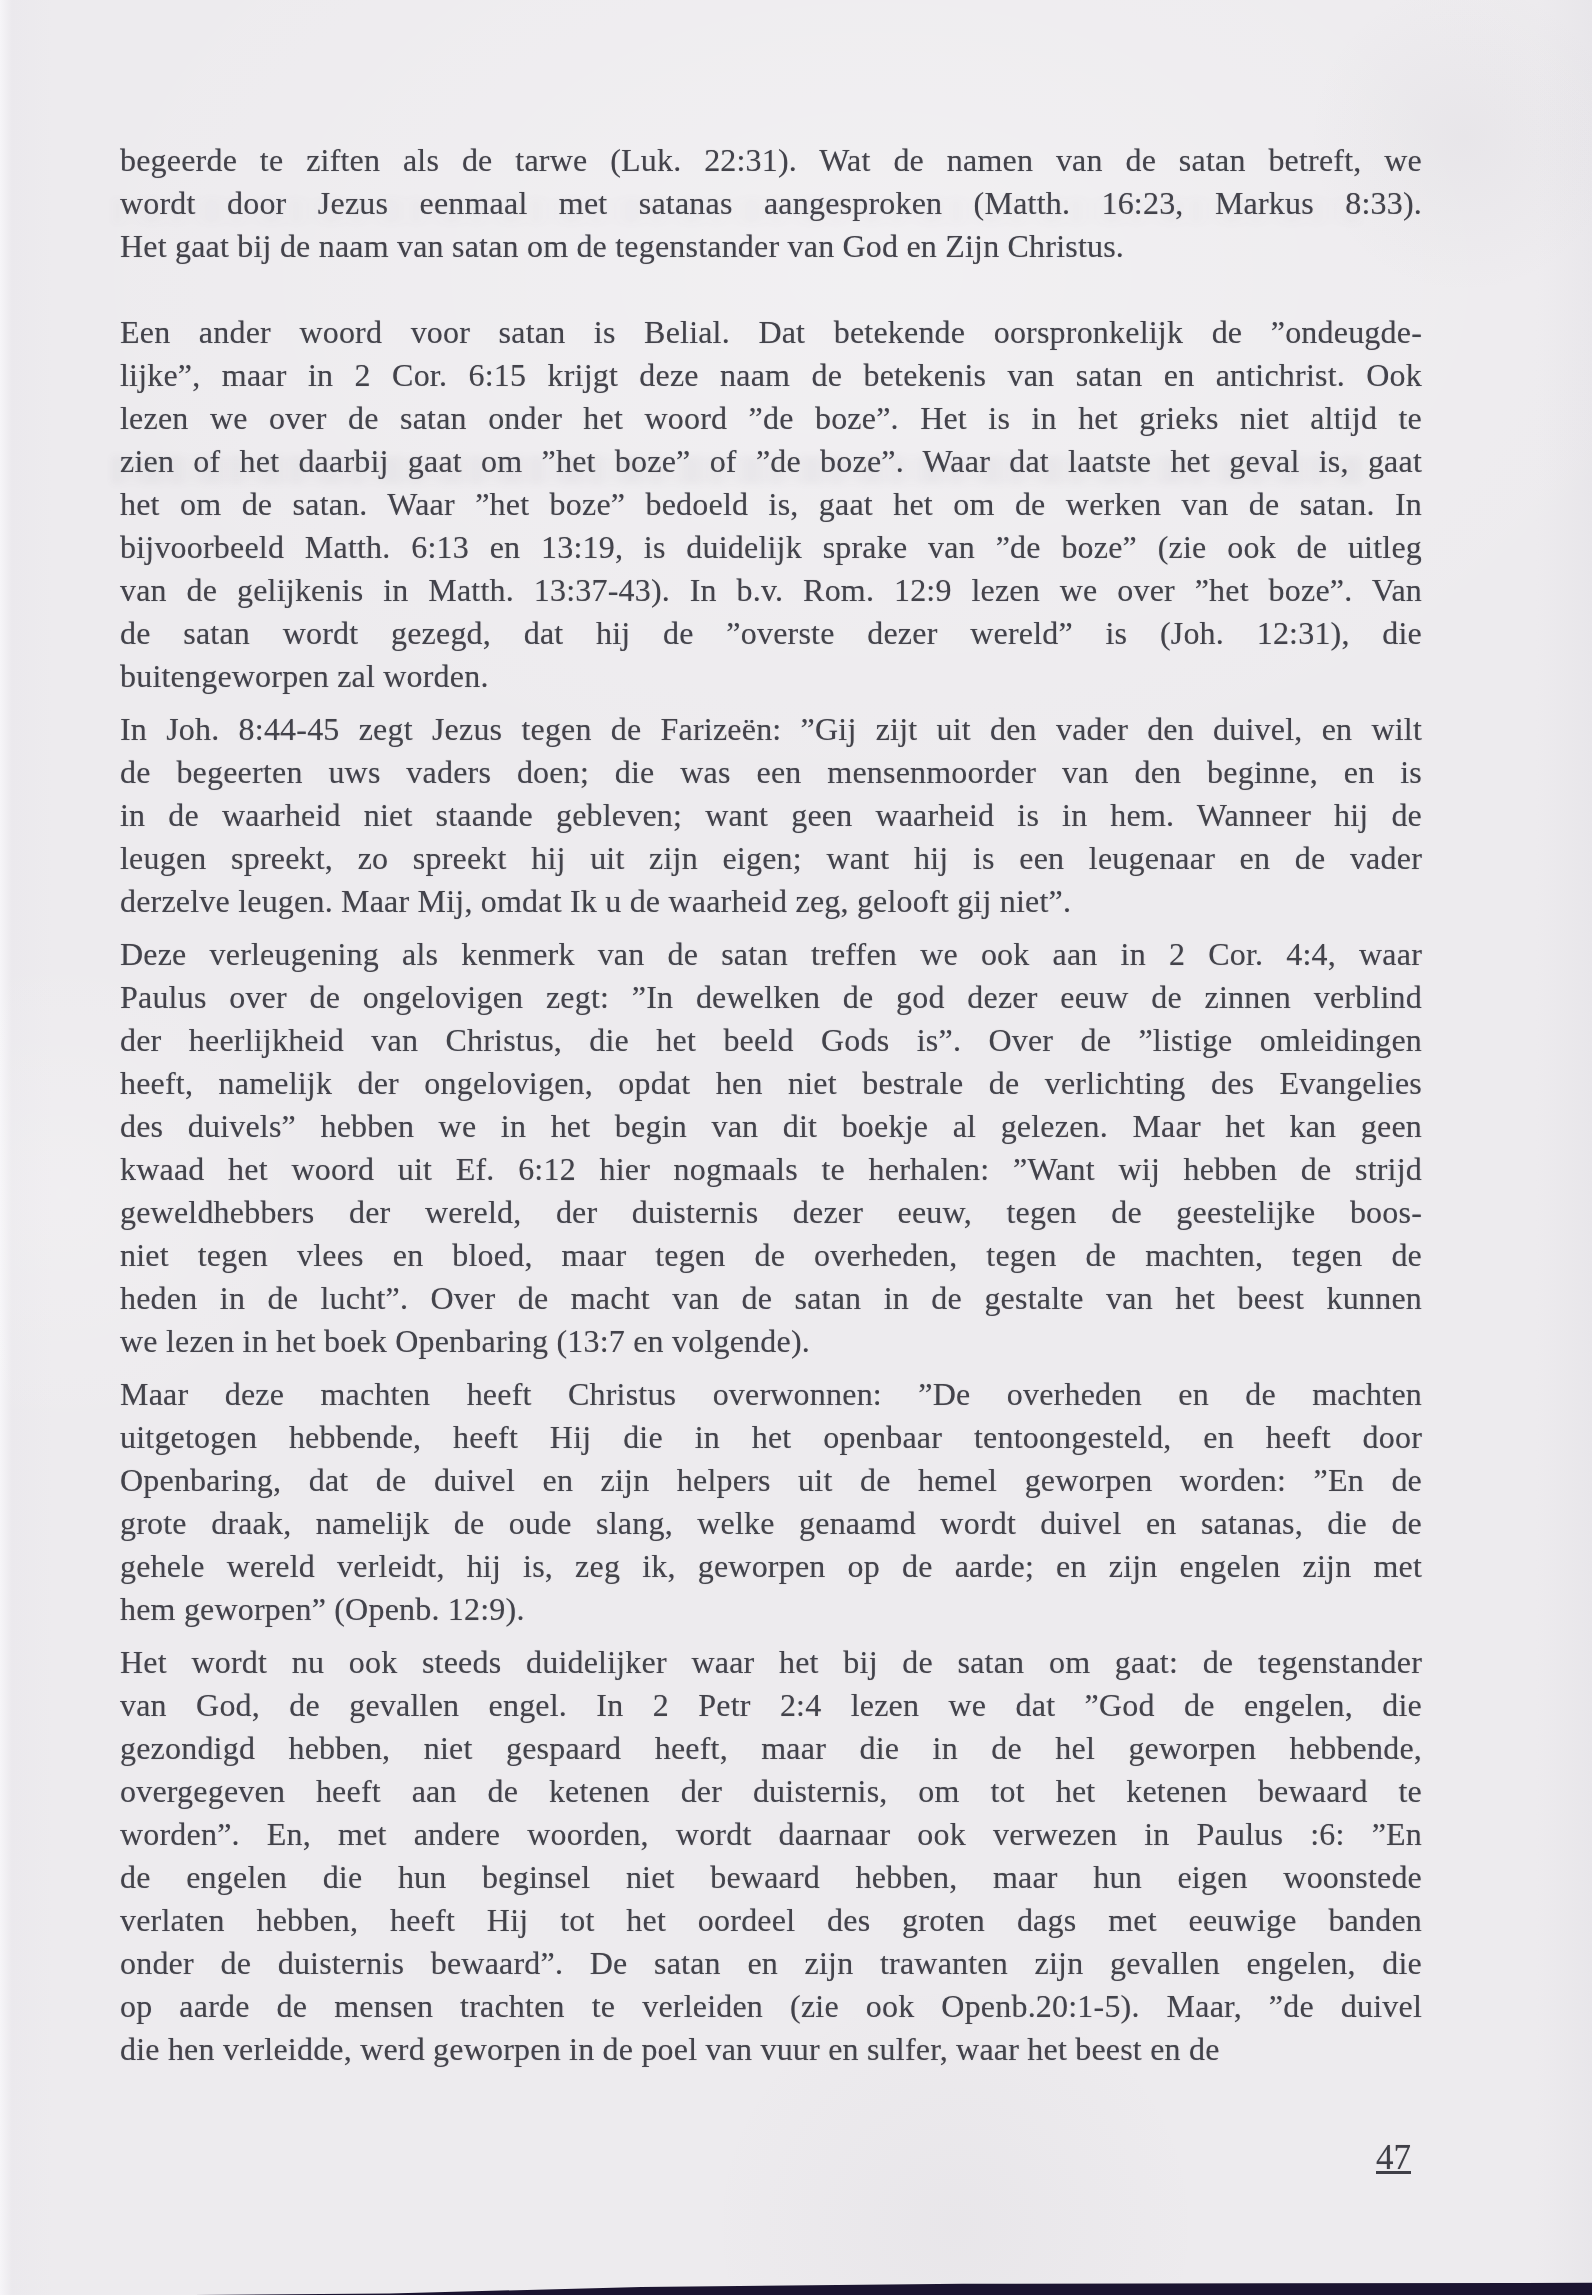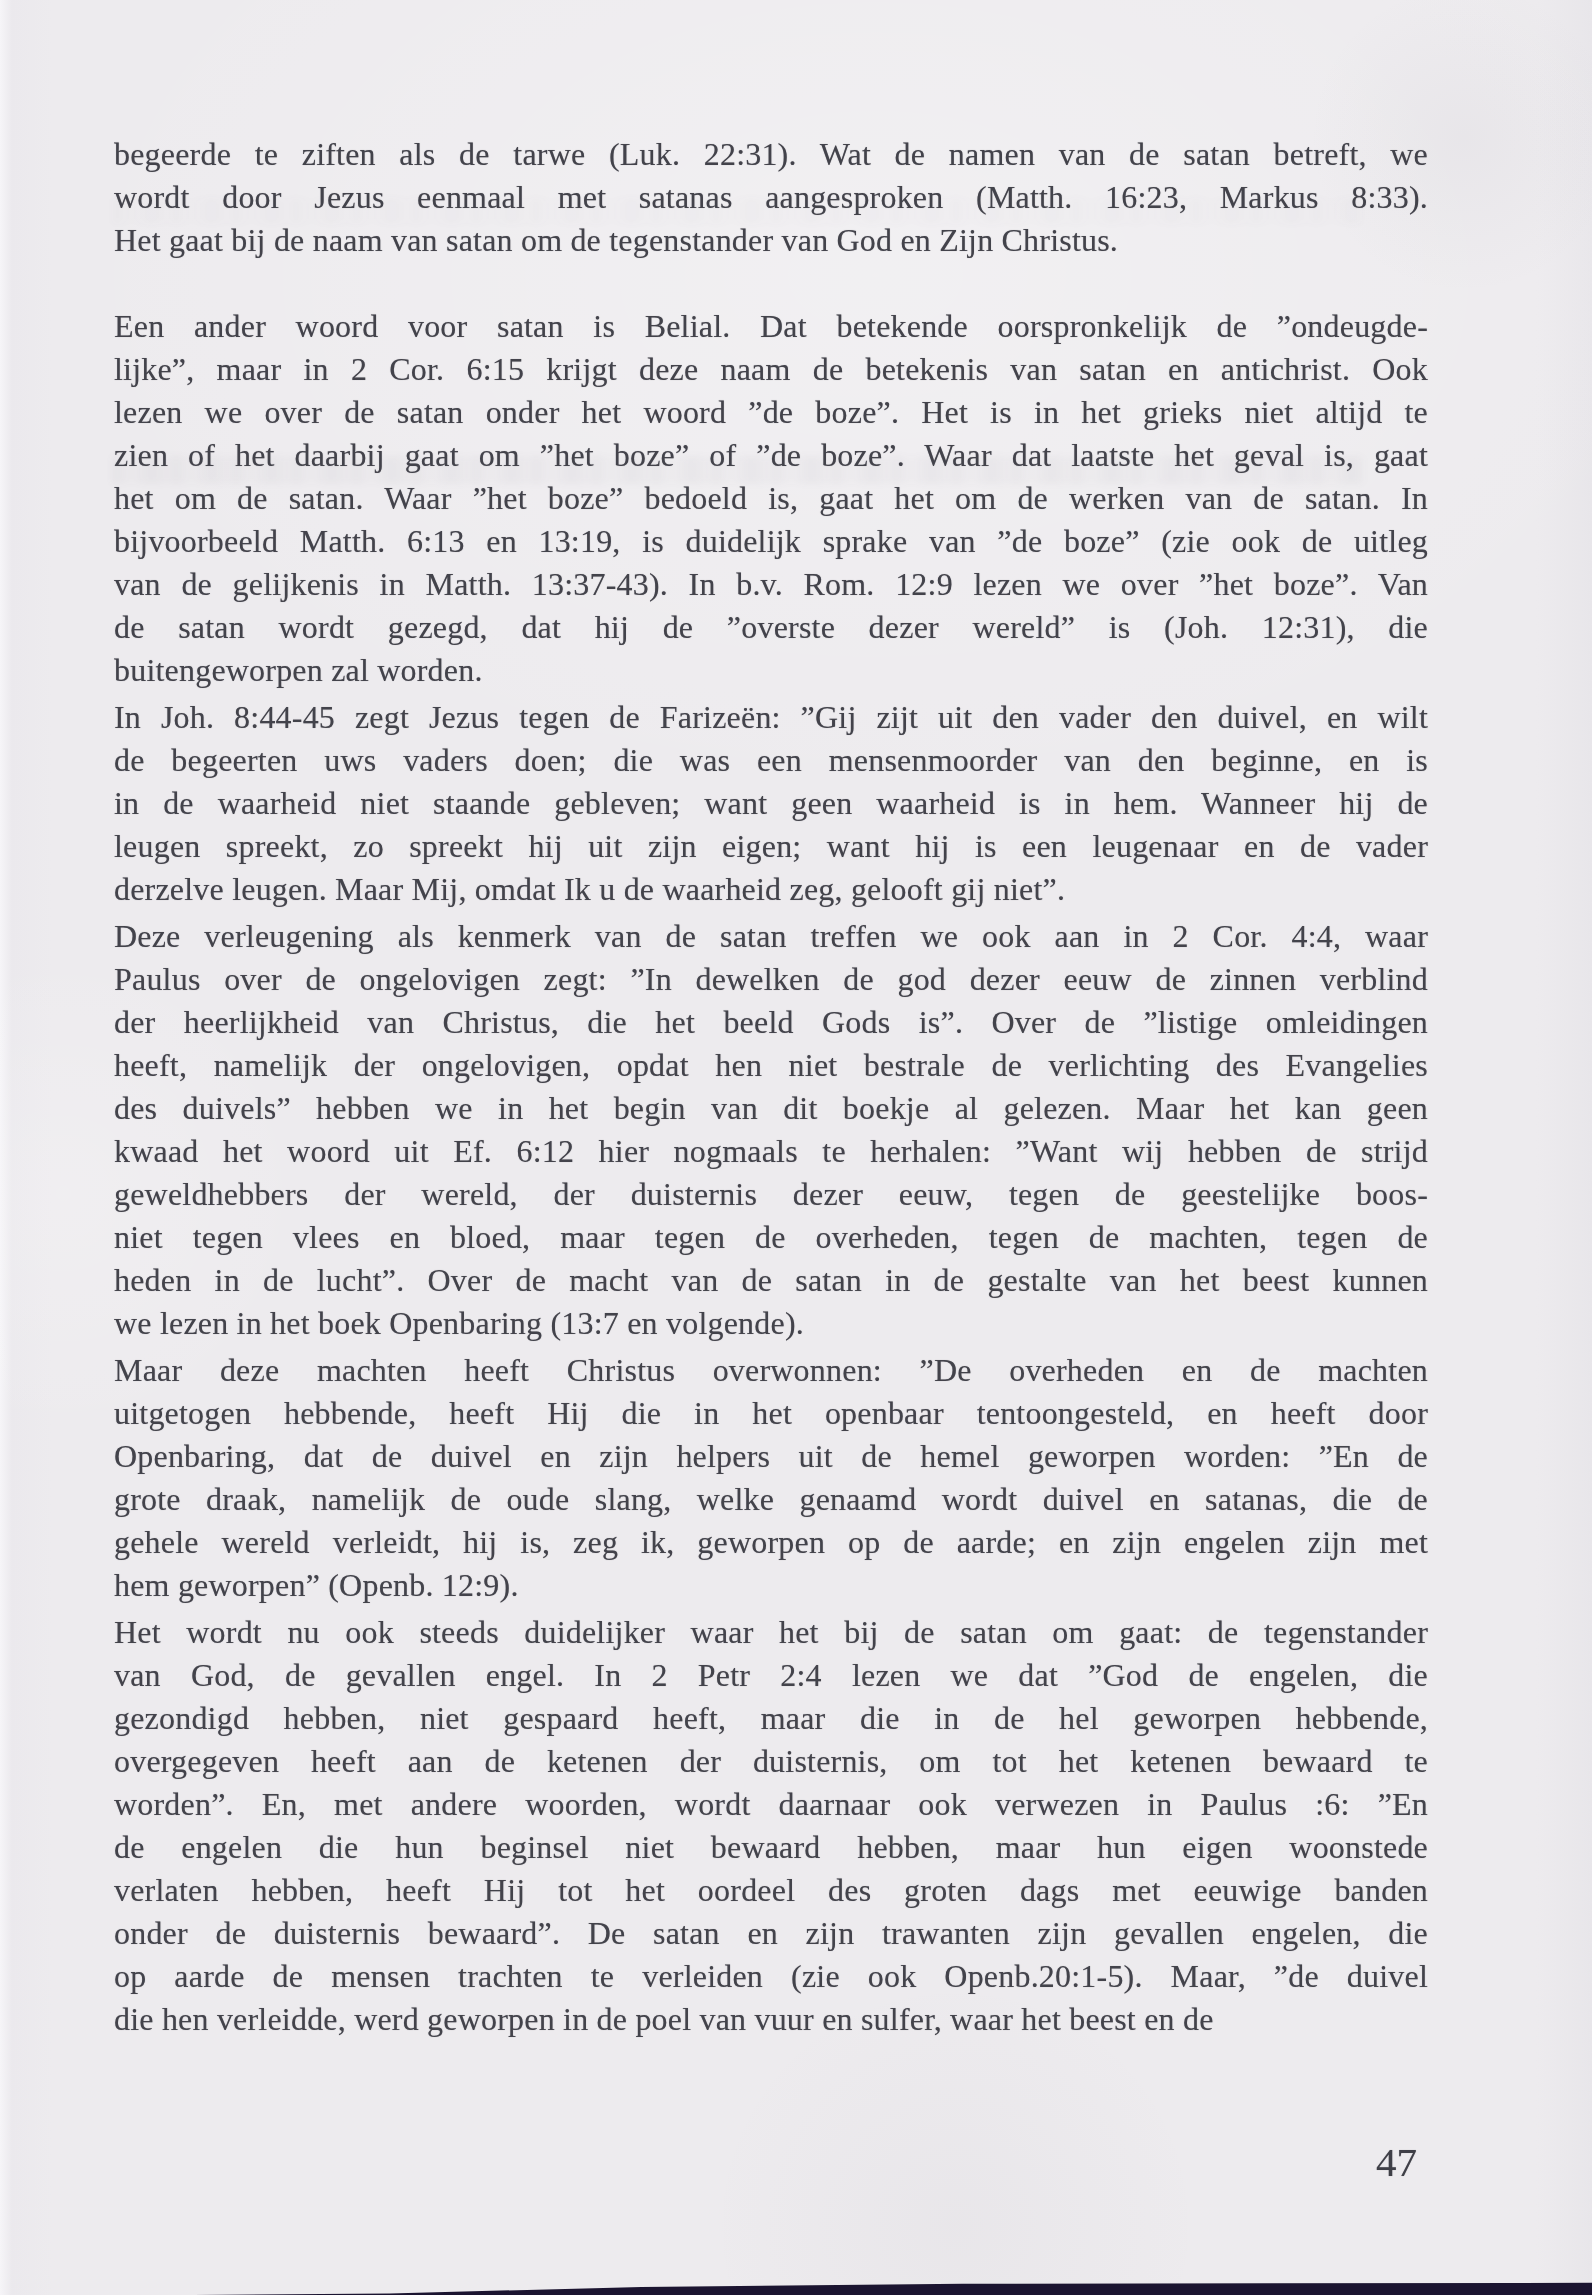--- a/index.html
+++ b/index.html
@@ -17,43 +17,44 @@
       linear-gradient(to right, #f6f5f8 0px, #ebe9ed 12px, #edebee 52px, #edebee 1536px, #e8e6ea 1592px),
       #edebee;
     font-family: "Liberation Serif", serif;
   }
   .text-block {
     position: absolute;
     left: 110px;
     top: 129px;
     width: 1322px;
   }
-  .paragraph { margin: 4px; }
+  .paragraph { margin: 10px; }
   .paragraph.gap-after { margin-bottom: 43px; }
   .line {
     font-size: 32px;
     line-height: 43px;
     height: 43px;
     color: #43434b;
     text-align: justify;
     text-align-last: justify;
     letter-spacing: 0.2px;
     text-shadow: 0 0 0.9px rgba(67,67,75,0.45);
     white-space: normal;
   }
   .line.last {
     text-align-last: left;
   }
   .page-number {
     position: absolute;
     top: 2138px;
     left: 1376px;
-    font-size: 41px;
+    font-size: 35px;
     color: #3f3f47;
     text-shadow: 0 0 0.9px rgba(67,67,75,0.45);
+    text-decoration: underline;
   }
   .edge-strip-bottom {
     position: absolute;
     left: 194px;
     right: 0;
     bottom: 0;
     height: 13px;
     background: #1b1430;
     clip-path: polygon(0 100%, 14% 88%, 32% 38%, 55% 14%, 100% 6%, 100% 100%);
   }

